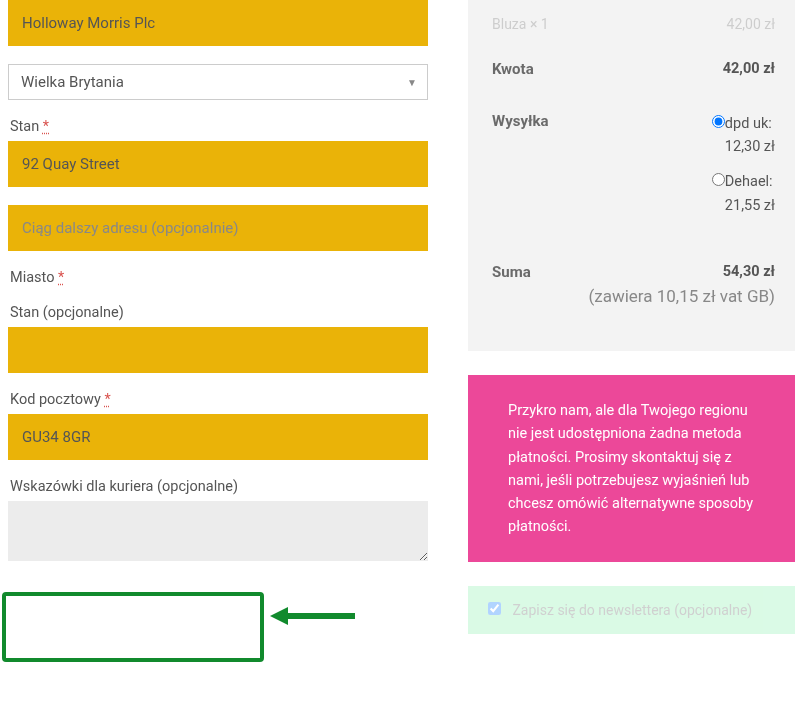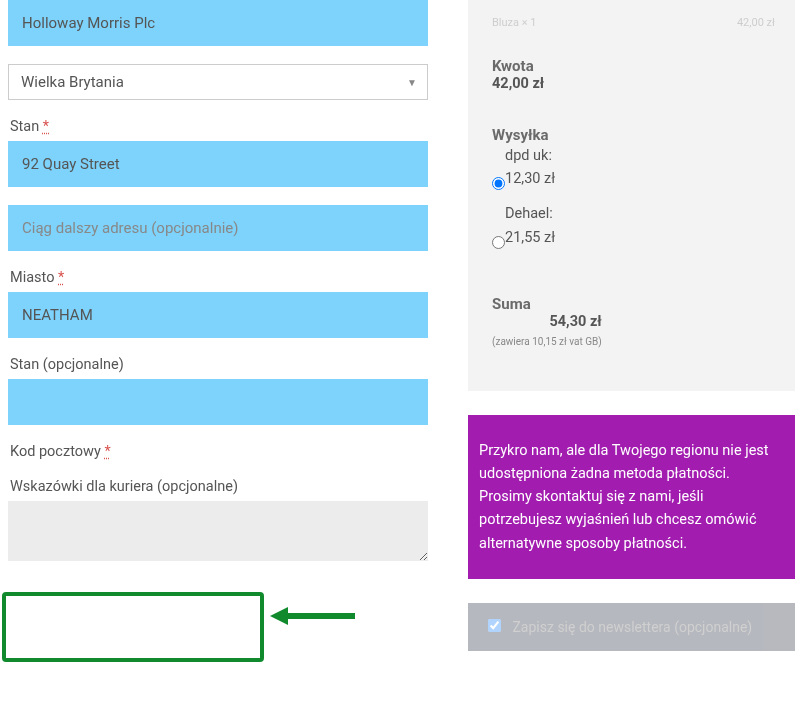--- a/index.html
+++ b/index.html
@@ -38,21 +38,21 @@
   .muted-label {
     color: #999;
   }
   .req {
     color: #d9534f;
     text-decoration: underline dotted;
     text-underline-offset: 2px;
   }
   .form-input {
     width: 100%;
-    background: #7dd3fc;
+    background: #eab308;
     border: none;
     padding: 14px 14px;
     font-size: 15px;
     color: #555;
     outline: none;
     font-family: inherit;
   }
   .form-input::placeholder { color: #888; }
   .form-textarea {
     width: 100%;
@@ -90,21 +90,20 @@
     background: #f3f3f3;
     padding: 24px 20px 28px 24px;
     margin-top: -8px;
   }
   .summary-row {
     display: flex;
     justify-content: space-between;
     align-items: flex-start;
     padding: 14px 0;
     color: #666;
-    flex-direction: column;
   }
   .summary-row:not(:first-child) { margin-top: 6px; }
   .summary-label {
     font-weight: 700;
     color: #6a6a6a;
     font-size: 15px;
   }
   .summary-value {
     font-weight: 700;
     color: #555;
@@ -112,57 +111,57 @@
     font-size: 14.5px;
   }
   .shipping-options {
     text-align: left;
     font-size: 14.5px;
     color: #555;
   }
   .ship-opt {
     margin-bottom: 12px;
     display: flex;
-    align-items: flex-end;
+    align-items: flex-start;
     gap: 0;
   }
   .ship-opt input[type=radio] {
     margin-top: 3px;
   }
   .ship-opt-label {
     line-height: 1.6;
   }
   .sum-sub {
     font-weight: 400;
-    font-size: 10px;
+    font-size: 17px;
     color: #888;
     display: block;
     margin-top: 4px;
     line-height: 1.5;
   }
   .faded-row {
     opacity: 0.35;
-    font-size: 11px;
+    font-size: 14px;
     color: #888;
     display: flex;
     justify-content: space-between;
     padding-bottom: 8px;
   }
   
   .info-box {
-    background: #a21caf;
+    background: #ec4899;
     color: #fff;
-    padding: 24px 11px;
+    padding: 24px 40px;
     margin-top: 24px;
     font-size: 14.5px;
     line-height: 1.6;
   }
   
   .newsletter-box {
-    background: #0f172a;
+    background: #86efac;
     margin-top: 24px;
     padding: 16px 20px;
     opacity: 0.3;
     font-size: 14px;
     color: #666;
   }
   .newsletter-box input { margin-right: 8px; }
   
   .highlight-box {
     position: absolute;
@@ -209,33 +208,33 @@
 
     <div class="form-group">
       <input class="form-input" type="text" placeholder="Ciąg dalszy adresu (opcjonalnie)" style="">
     </div>
 
     <div class="form-group">
       <label class="form-label">
         <span>Miasto</span>
         <span class="req">*</span>
       </label>
-      <input class="form-input" type="text" value="NEATHAM" style="">
     </div>
 
     <div class="form-group">
       <label class="form-label">Stan (opcjonalne)</label>
       <input class="form-input" type="text" value="" style="">
     </div>
 
     <div class="form-group">
       <label class="form-label">
         <span>Kod pocztowy</span>
         <span class="req">*</span>
       </label>
+      <input class="form-input" type="text" value="GU34 8GR" style="">
     </div>
 
     <div class="form-group">
       <label class="form-label">Wskazówki dla kuriera (opcjonalne)</label>
       <textarea class="form-textarea" style=""></textarea>
     </div>
 
   </div>
 
   <div class="right-col">

